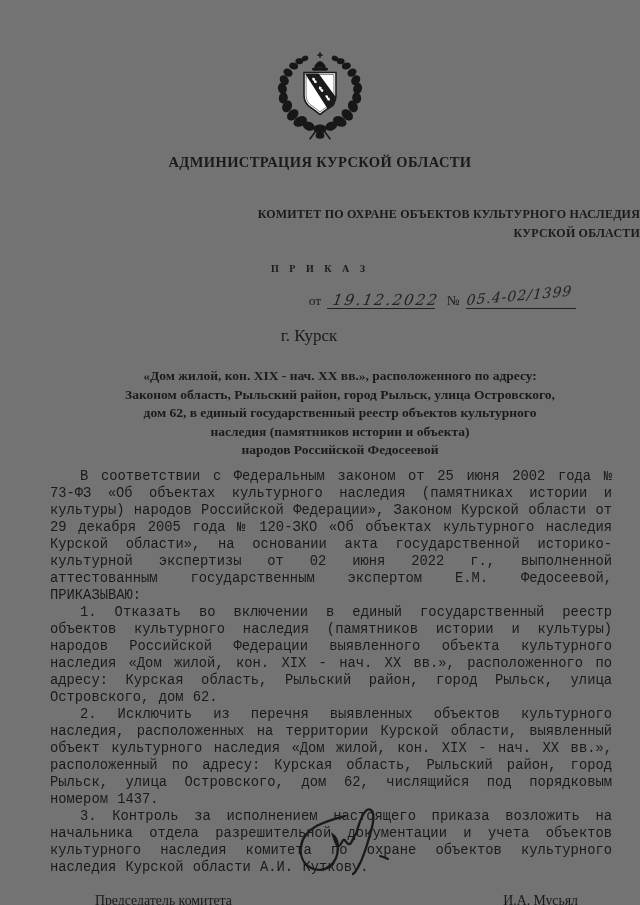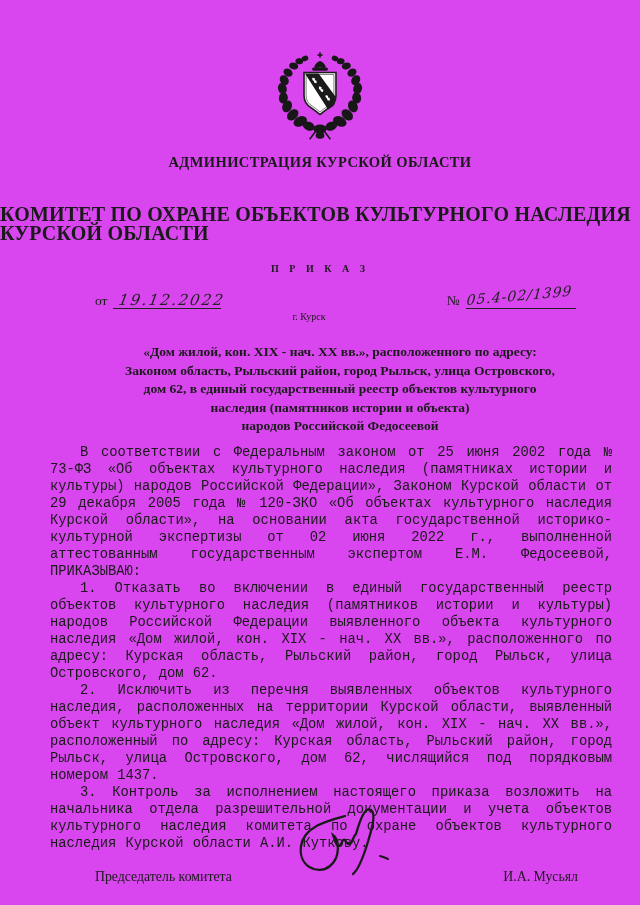--- a/index.html
+++ b/index.html
@@ -1,55 +1,55 @@
 <!DOCTYPE html>
 <html><head>
 <meta charset="utf-8">
 <style>
   html,body { margin:0; padding:0; background:#ffffff; }
   .page {
-    position:relative; width:640px; height:905px; background:#d946ef;
+    position:relative; width:640px; height:905px; background:#737373;
     font-family:"Liberation Serif","DejaVu Serif",serif; color:#1a1a1a;
     overflow:hidden;
   }
   .emblem-wrap { display:flex; justify-content:center; padding-top:50px; }
   .org {
     text-align:center; margin-top:10px; font-size:14.5px; font-weight:bold;
     letter-spacing:0.4px;
   }
   .committee {
-    text-align:left; margin-top:34px; font-size:20px; font-weight:bold;
+    text-align:right; margin-top:34px; font-size:12px; font-weight:bold;
     line-height:18.5px; letter-spacing:0.2px;
   }
   .doctype {
     text-align:center; margin-top:21px; font-size:10px; font-weight:bold;
     letter-spacing:4px;
   }
   .reqs {
-    display:flex; justify-content:space-between; align-items:flex-end;
-    margin:18px 64px 0 95px; font-size:13.5px;
+    display:flex; justify-content:flex-end; align-items:flex-end;
+    margin:18px 64px 0 95px; font-size:13.5px;gap:12px;
   }
   .req-group { display:flex; align-items:flex-end; }
   .blank {
     display:inline-block; border-bottom:1.3px solid #222; margin-left:6px;
     position:relative; height:16px;
   }
   .blank-date { width:108px; }
   .blank-num  { width:110px; }
   .hand {
     font-family:"DejaVu Serif",serif; font-style:italic; font-size:15px;
     letter-spacing:2px; position:absolute; bottom:-1px; left:6px;
     white-space:nowrap; color:#222;
     transform:skewX(-10deg);
   }
   .hand-num {
     font-size:14px; letter-spacing:1px; left:0px; bottom:0px;
     transform:rotate(-5deg) skewX(-10deg); transform-origin:left bottom;
   }
-  .city { text-align:center; margin-top:2px; margin-right:22px; font-size:10px; }
+  .city { text-align:center; margin-top:17px; margin-right:22px; font-size:17px; }
   .title {
     margin:21px 30px 0 70px; text-align:center; font-weight:bold;
     font-size:13.5px; line-height:18.6px;
   }
   .title div { white-space:nowrap; }
   .bodytext { margin:8px 28px 0 50px;font-family:Liberation Mono, monospace; }
   .bodytext p {
     margin:0; text-align:justify; text-indent:30px; font-size:13.8px;
     line-height:17px; word-spacing:1px;
   }

